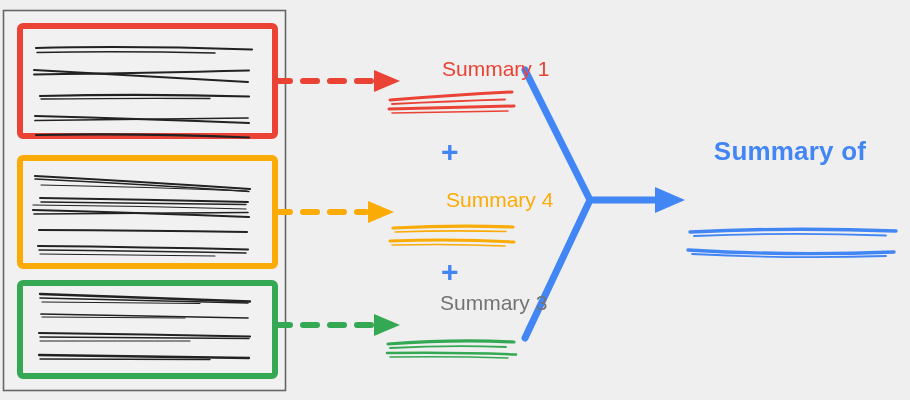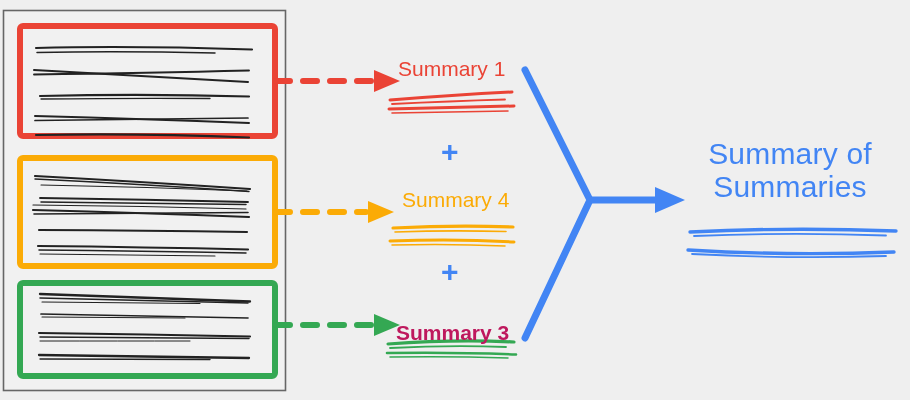--- a/index.html
+++ b/index.html
@@ -25,24 +25,25 @@
   }
   .label {
     position: absolute;
     font-family: "Liberation Sans", sans-serif;
     white-space: nowrap;
     line-height: 1.1;
   }
   .summary-label {
     font-size: 21px;
     font-weight: 400;
+    margin-left: 44px;
   }
   #sos-label {
-    font-size: 30px;
-    font-weight: 400;
+    font-size: 26px;
+    font-weight: 700;
     text-align: center;
     letter-spacing: 0.2px;
   }
 </style>
 </head>
 <body>
 
 <div id="canvas">
 
   <svg width="910" height="400" viewBox="0 0 910 400">
@@ -139,24 +140,23 @@
       <path d="M694 236 Q 790 232 886 235.5" stroke-width="1.8"></path>
       <path d="M688 250 Q 790 256 894 252" stroke-width="3.4"></path>
       <path d="M692 254 Q 790 259 886 256" stroke-width="1.8"></path>
     </g>
   </svg>
 
   <div class="label summary-label" style="left:398px; top:57px; color:#ea4335;">Summary 1</div>
 
   <div class="label summary-label" style="left:402px; top:188px; color:#fbab06;">Summary 4</div>
 
-  <div class="label summary-label" style="left:396px; top:321px; color:#be185d;font-weight:bold;">Summary 3</div>
+  <div class="label summary-label" style="left:396px; top:291px; color:#737373;">Summary 3</div>
 
   <div class="label" id="op-plus-1" style="left:441px; top:135px; color:#4285f4; font-size:30px; font-weight:700;">+</div>
 
   <div class="label" id="op-plus-2" style="left:441px; top:255px; color:#4285f4; font-size:30px; font-weight:700;">+</div>
 
   <div class="label" id="sos-label" style="left:695px; top:137px; width:190px; color:#4285f4;">
     <div>Summary of</div>
-    <div>Summaries</div>
   </div>
 
 </div>
 
 </body></html>

